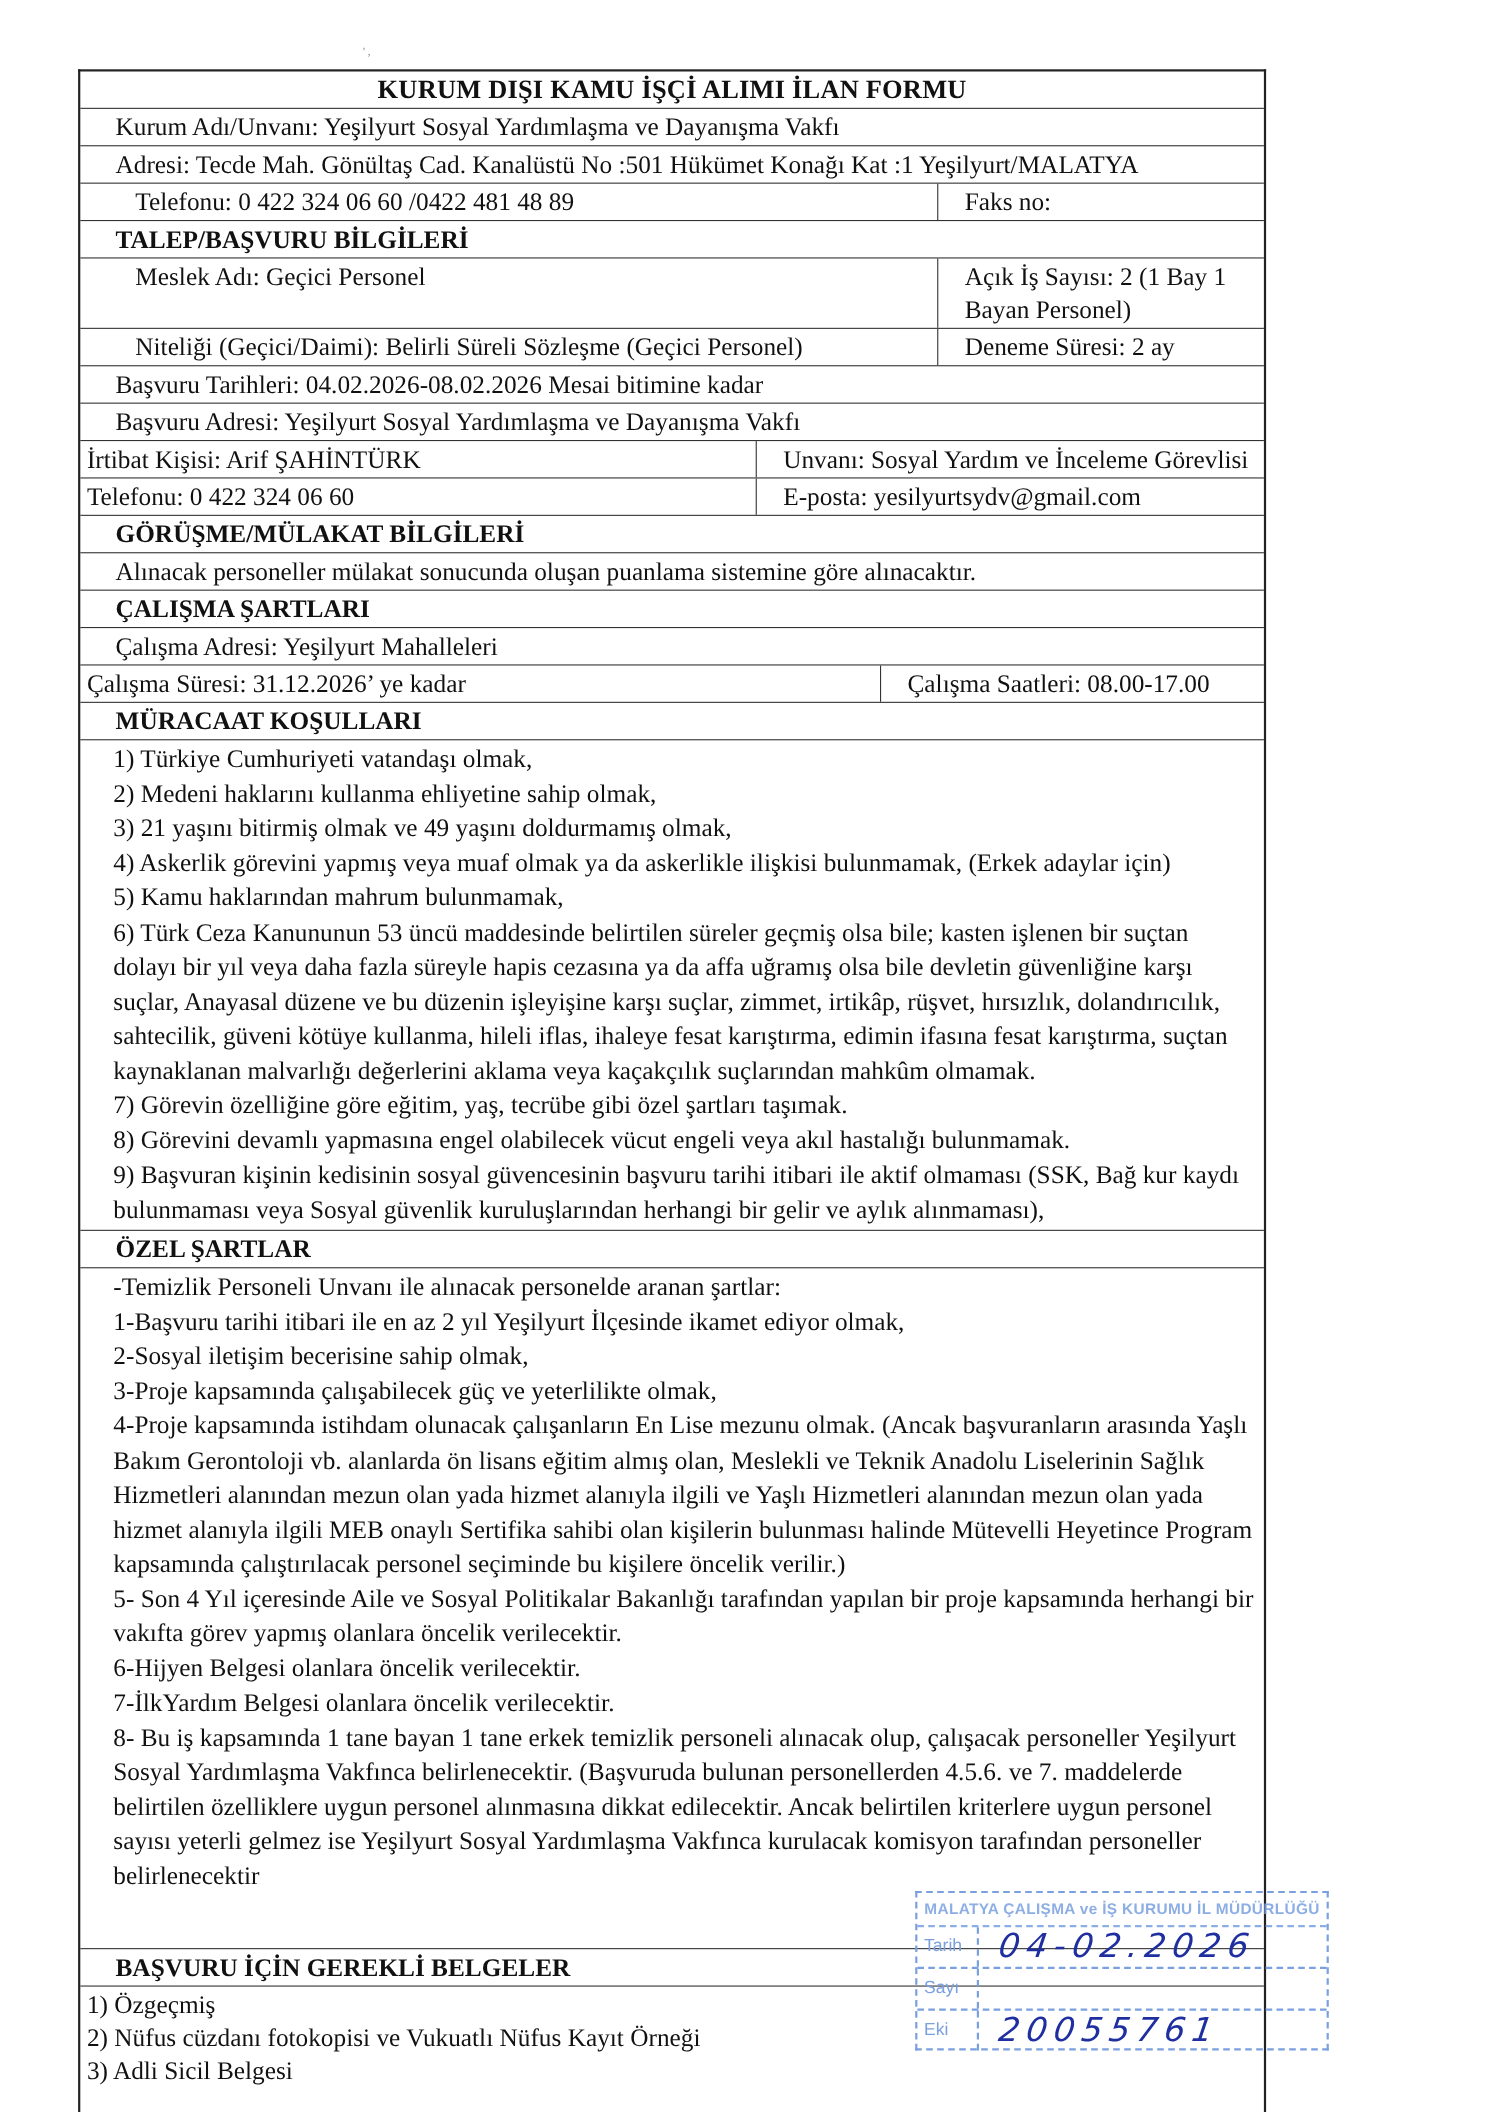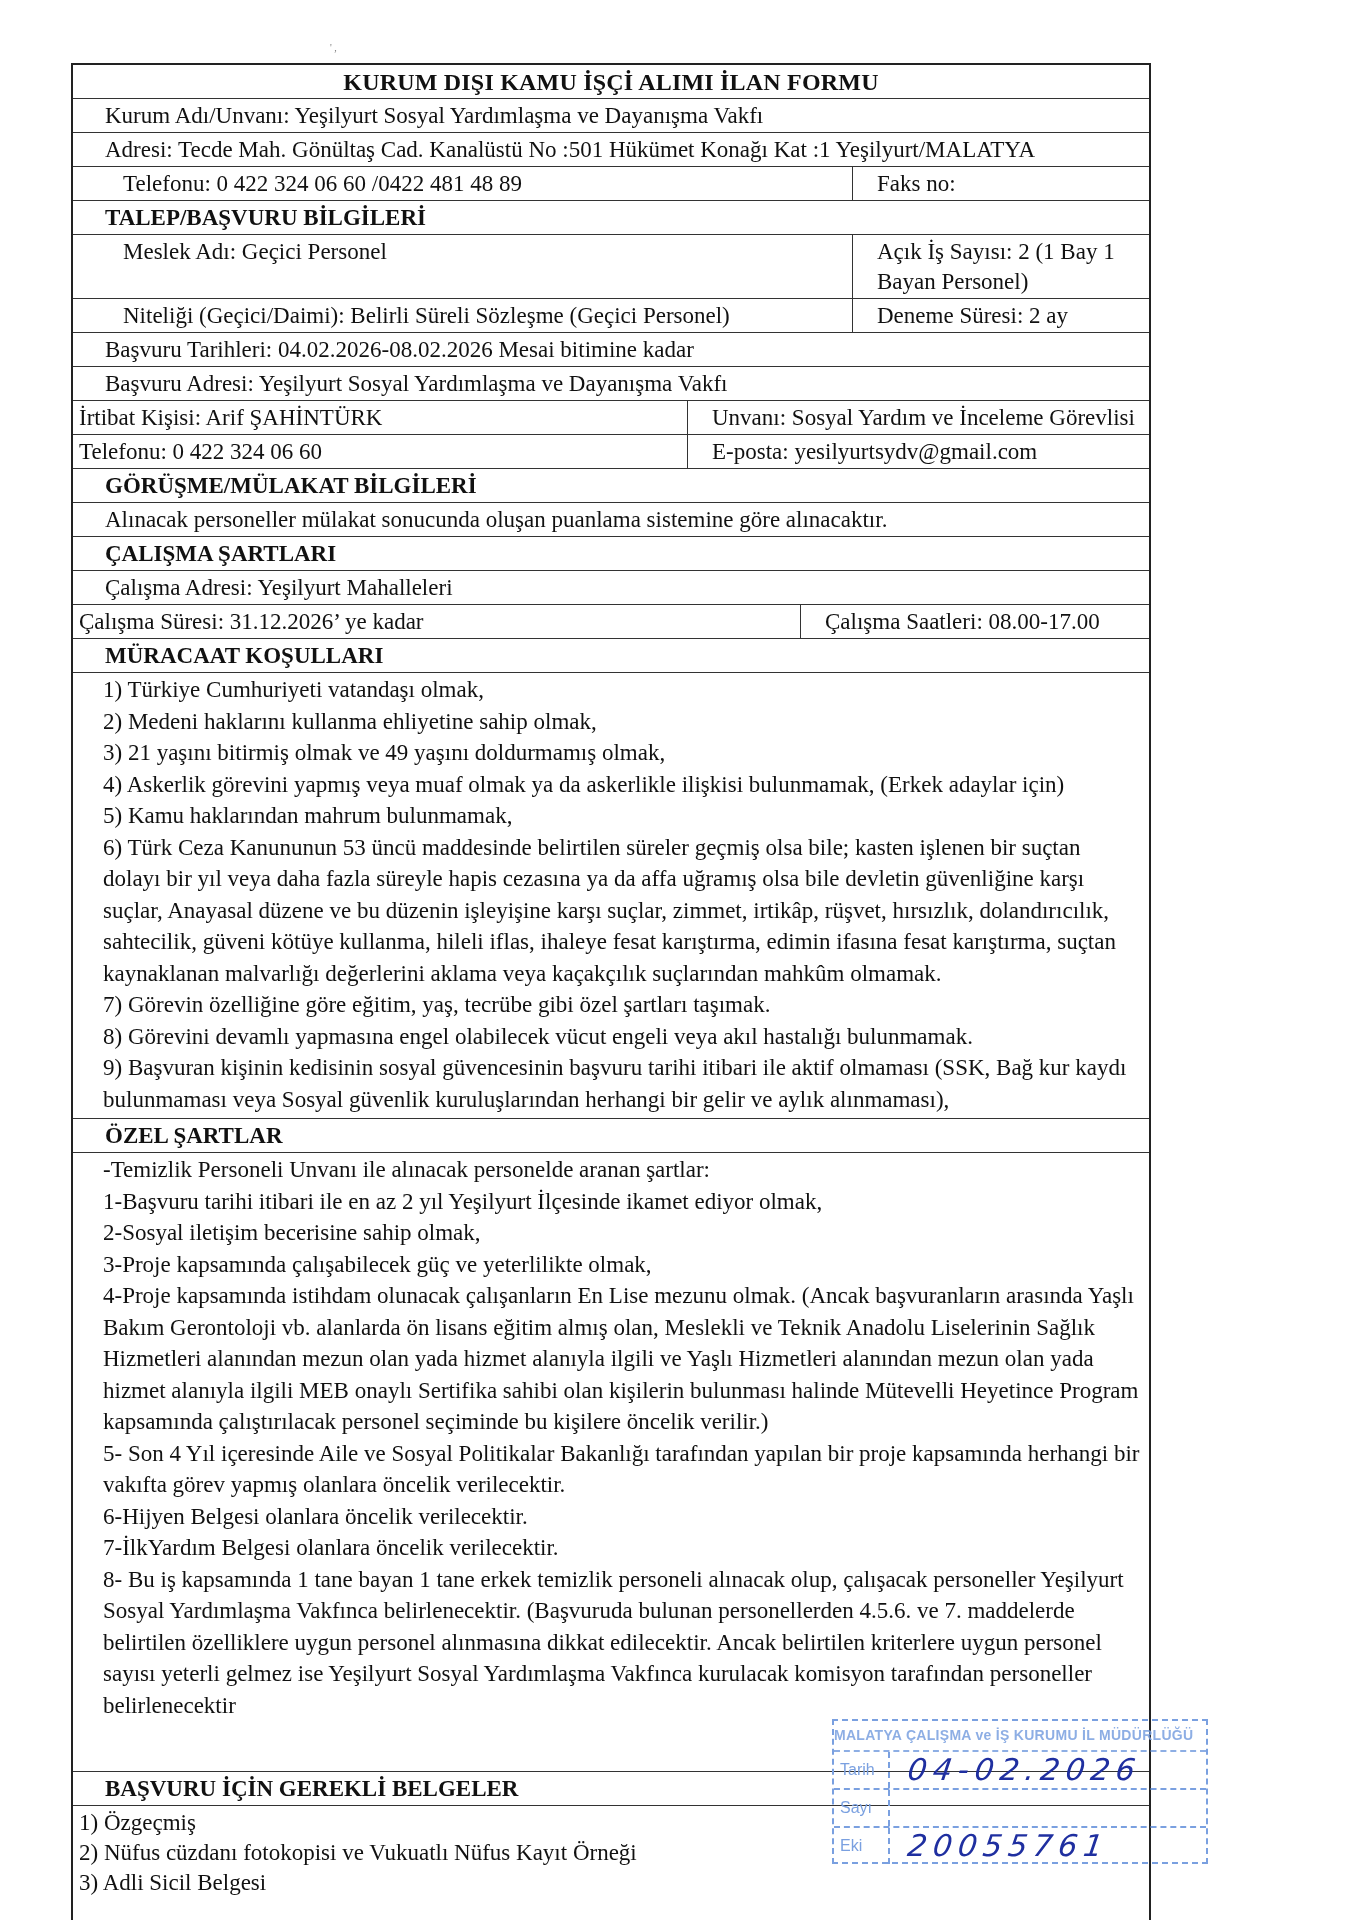--- a/index.html
+++ b/index.html
@@ -18,21 +18,21 @@
   .c-left-hours { width: 727px; }
   .c-right { flex: 1; }
   .para { font-size: 23px; line-height: 31.5px; padding: 0 6px; }
   .block { padding: 1px 0 3px 0; margin-left: 24px; }
   .spacer-block { padding-bottom: 50px; }
   .docs-row { position: relative; min-height: 150px; }
   .docs-list { padding: 2px 6px; font-size: 23px; line-height: 30px; }
   .stamp { position: absolute; left: 832px; top: 1719px; width: 372px; height: 141px;
            border: 2px dashed #7aa0e0; color: #7aa0e0; font-family: "Liberation Sans", "DejaVu Sans", sans-serif; }
   .stamp-head { height: 29px; border-bottom: 2px dashed #7aa0e0; font-size: 14px; font-weight: bold;
-                line-height: 29px; letter-spacing: 0.3px; opacity: 0.85; }
+                text-align: center; line-height: 29px; letter-spacing: 0.3px; opacity: 0.85; }
   .stamp-row { display: flex; height: 36px; border-bottom: 2px dashed #7aa0e0; }
   .stamp-row:last-child { border-bottom: none; }
   .stamp-label { width: 56px; border-right: 2px dashed #7aa0e0; font-size: 16px; line-height: 36px; padding-left: 6px; box-sizing: border-box; }
   .stamp-val { flex: 1; font-family: "DejaVu Sans", sans-serif; font-style: italic; color: #1f2fa0;
                font-size: 30px; line-height: 36px; padding-left: 18px; letter-spacing: 6px; transform: skewX(-8deg); }
   .specks { position: absolute; left: 330px; top: 42px; font-size: 10px; color: #777; }
 </style>
 </head>
 <body>
 

